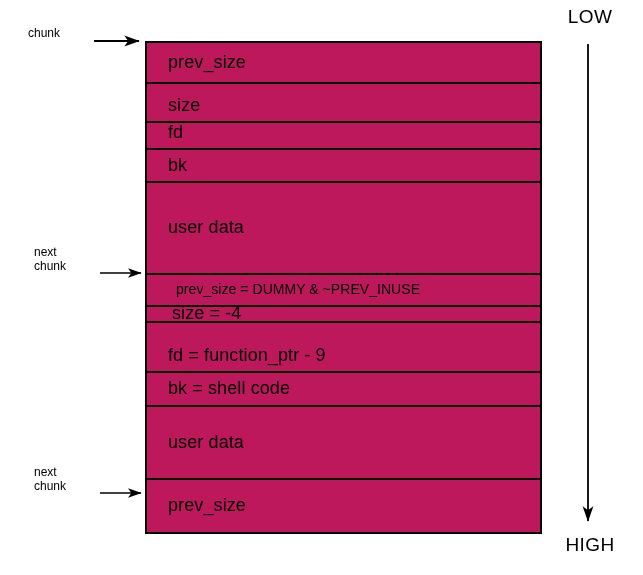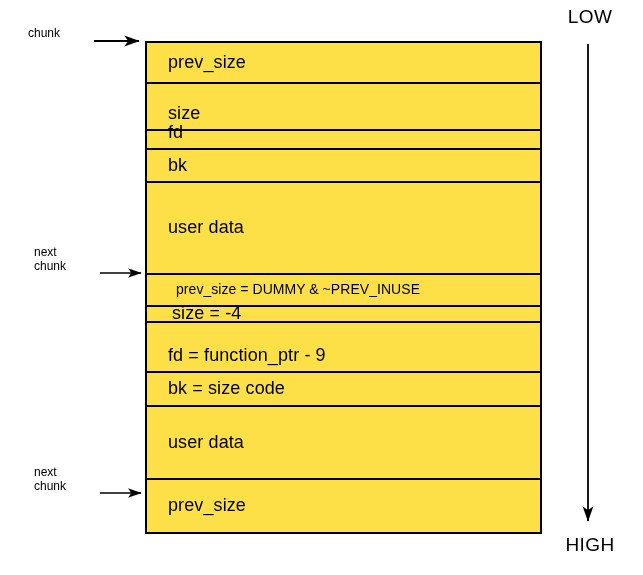--- a/index.html
+++ b/index.html
@@ -25,21 +25,21 @@
 
   
   .mem-box {
     position: absolute;
     left: 145px;
     top: 41px;
     width: 397px;
     height: 493px;
     border: 2px solid #000;
     box-sizing: border-box;
-    background: #fde047;
+    background: #be185d;
   }
 
   .mem-row {
     position: absolute;
     left: 0;
     width: 100%;
     box-sizing: border-box;
     border-bottom: 2px solid #000;
     display: flex;
     align-items: center;
@@ -100,21 +100,21 @@
 <body>
 
 <div id="diagram">
 
   <div class="mem-box">
 
     <div class="mem-row" style="top:0px;height:41px;">
       <span class="cell-label">prev_size</span>
     </div>
 
-    <div class="mem-row" style="top:55px;height:33px;">
+    <div class="mem-row" style="top:47px;height:33px;">
       <span class="cell-label">size</span>
     </div>
 
     <div class="mem-row" style="top:74px;height:33px;">
       <span class="cell-label">fd</span>
     </div>
 
     <div class="mem-row" style="top:107px;height:33px;">
       <span class="cell-label">bk</span>
     </div>
@@ -129,21 +129,21 @@
 
     <div class="mem-row" style="top:264px;height:16px;">
       <span class="cell-label indent">size = -4</span>
     </div>
 
     <div class="mem-row" style="top:297px;height:33px;">
       <span class="cell-label">fd = function_ptr - 9</span>
     </div>
 
     <div class="mem-row" style="top:330px;height:34px;">
-      <span class="cell-label">bk = size code</span>
+      <span class="cell-label">bk = shell code</span>
     </div>
 
     <div class="mem-row" style="top:364px;height:73px;">
       <span class="cell-label">user data</span>
     </div>
 
     <div class="mem-row last" style="top:437px;height:52px;">
       <span class="cell-label">prev_size</span>
     </div>
 

